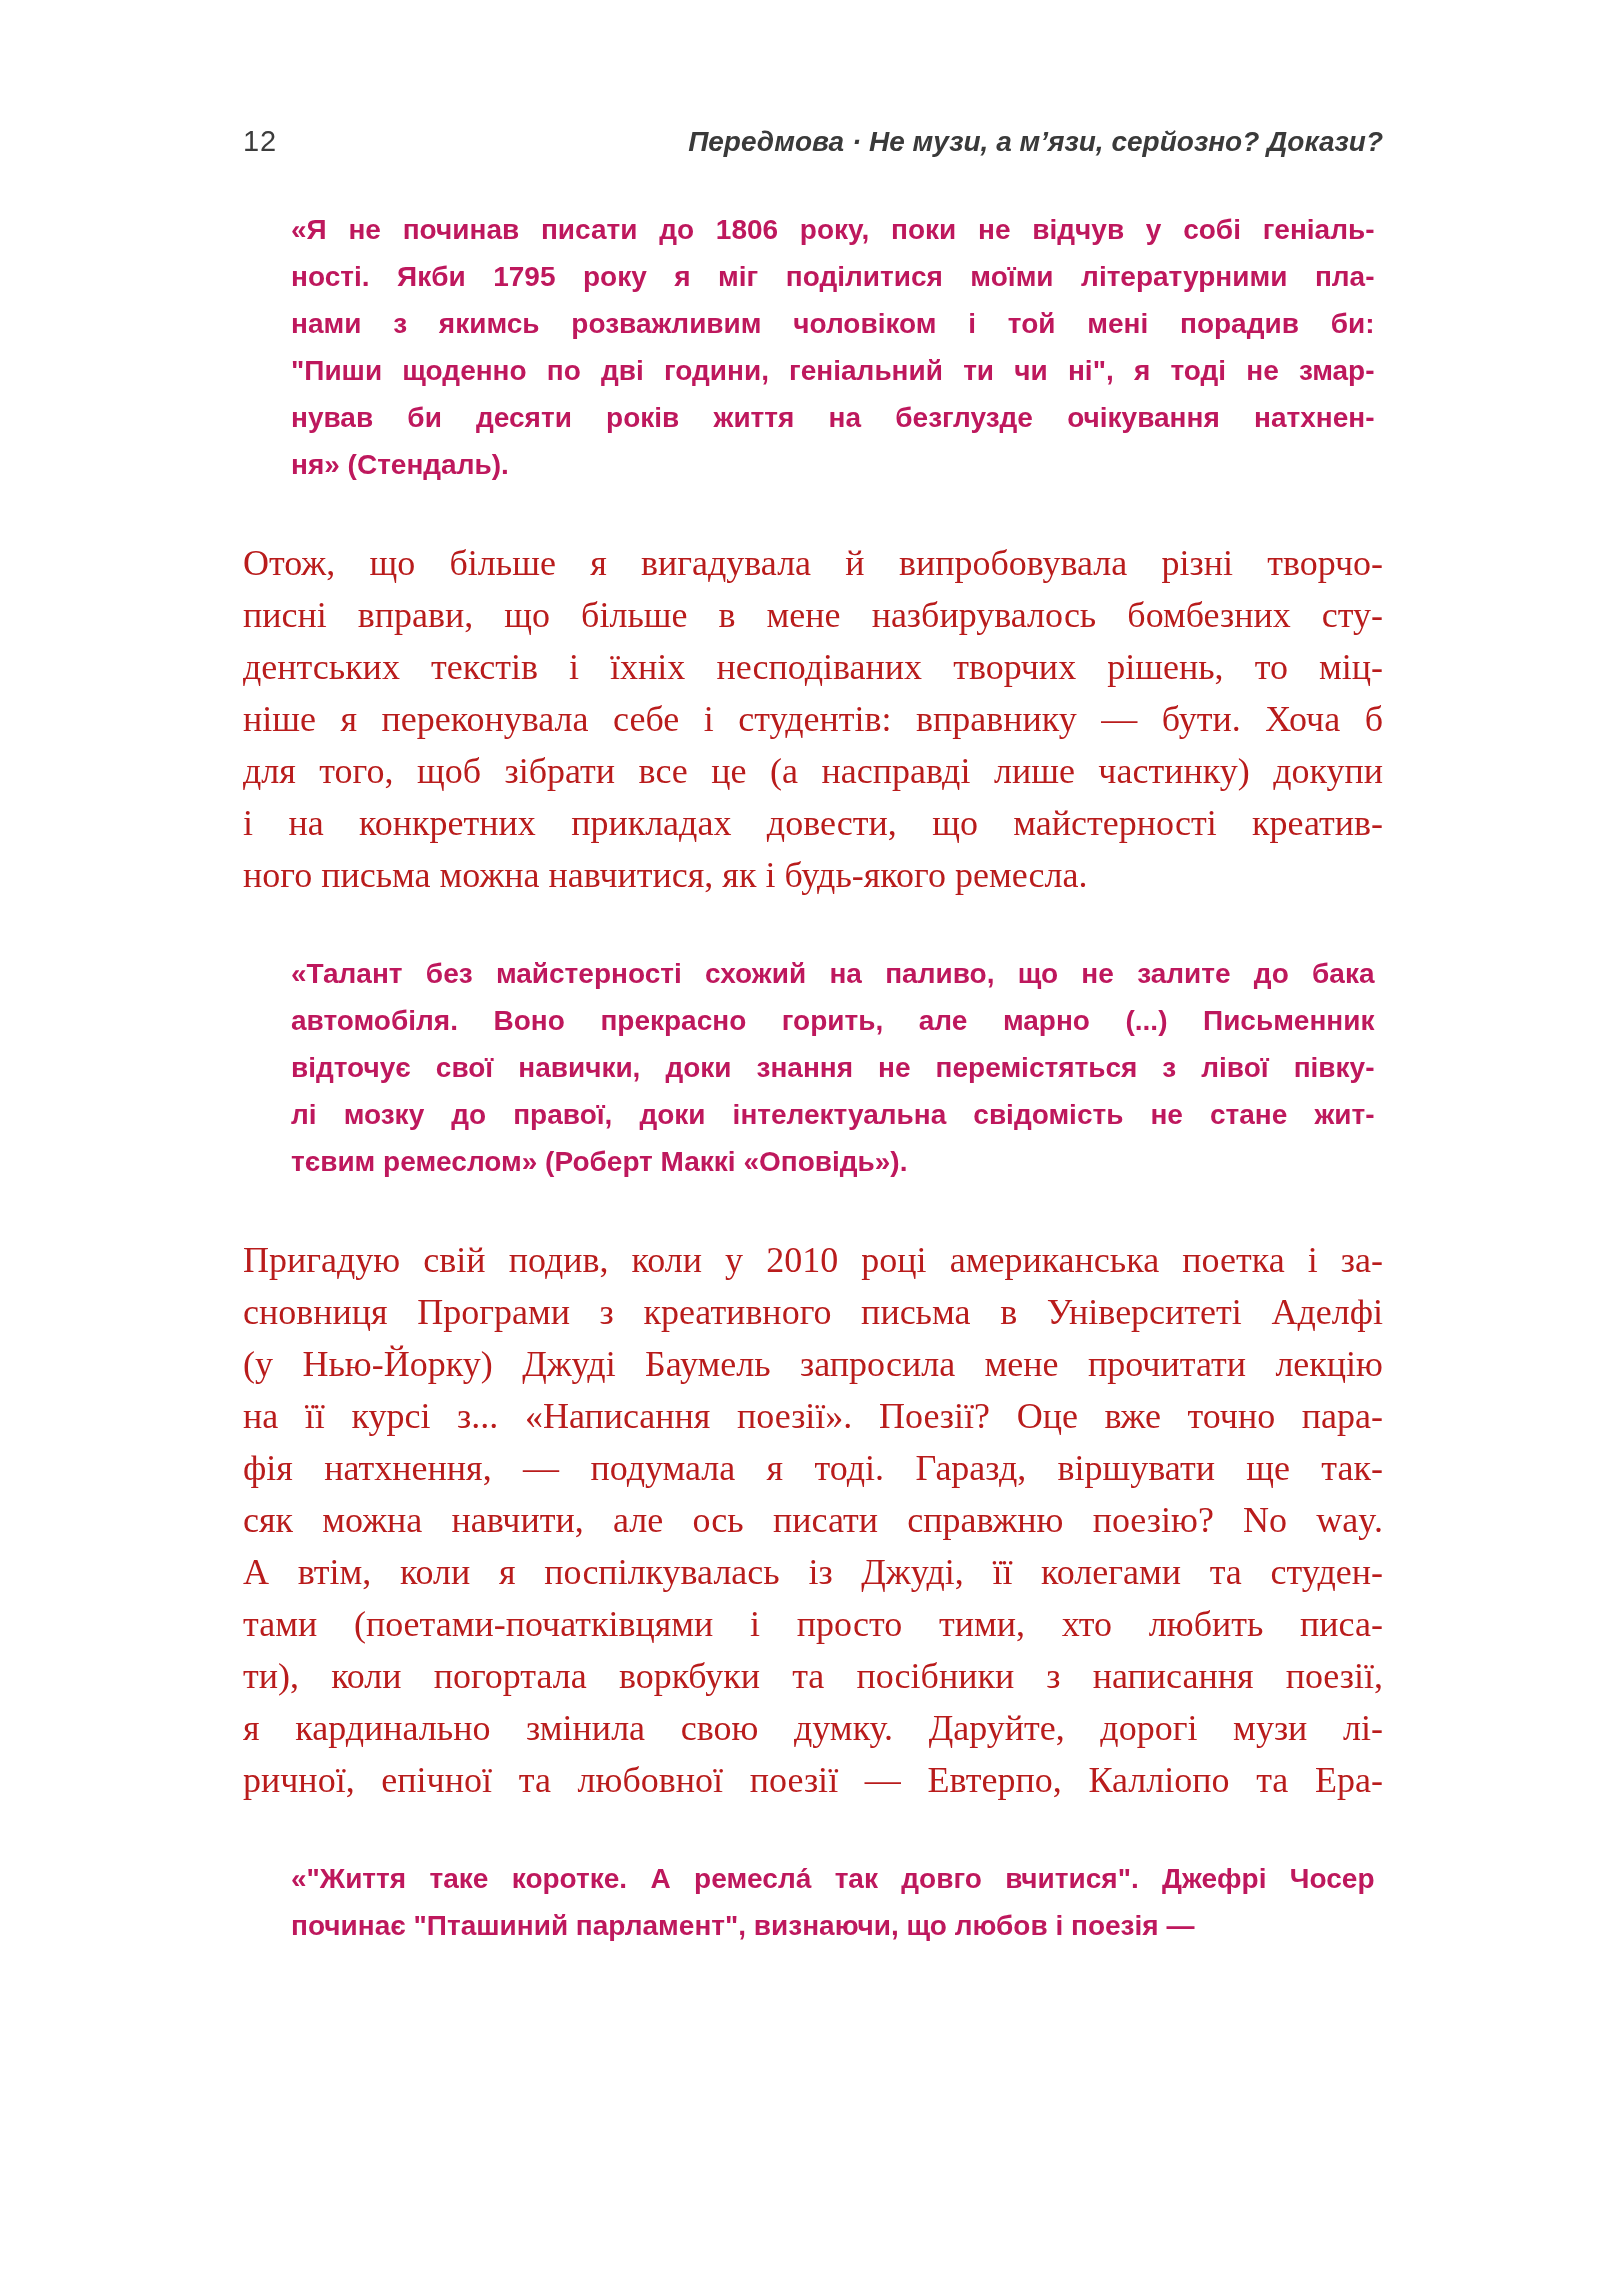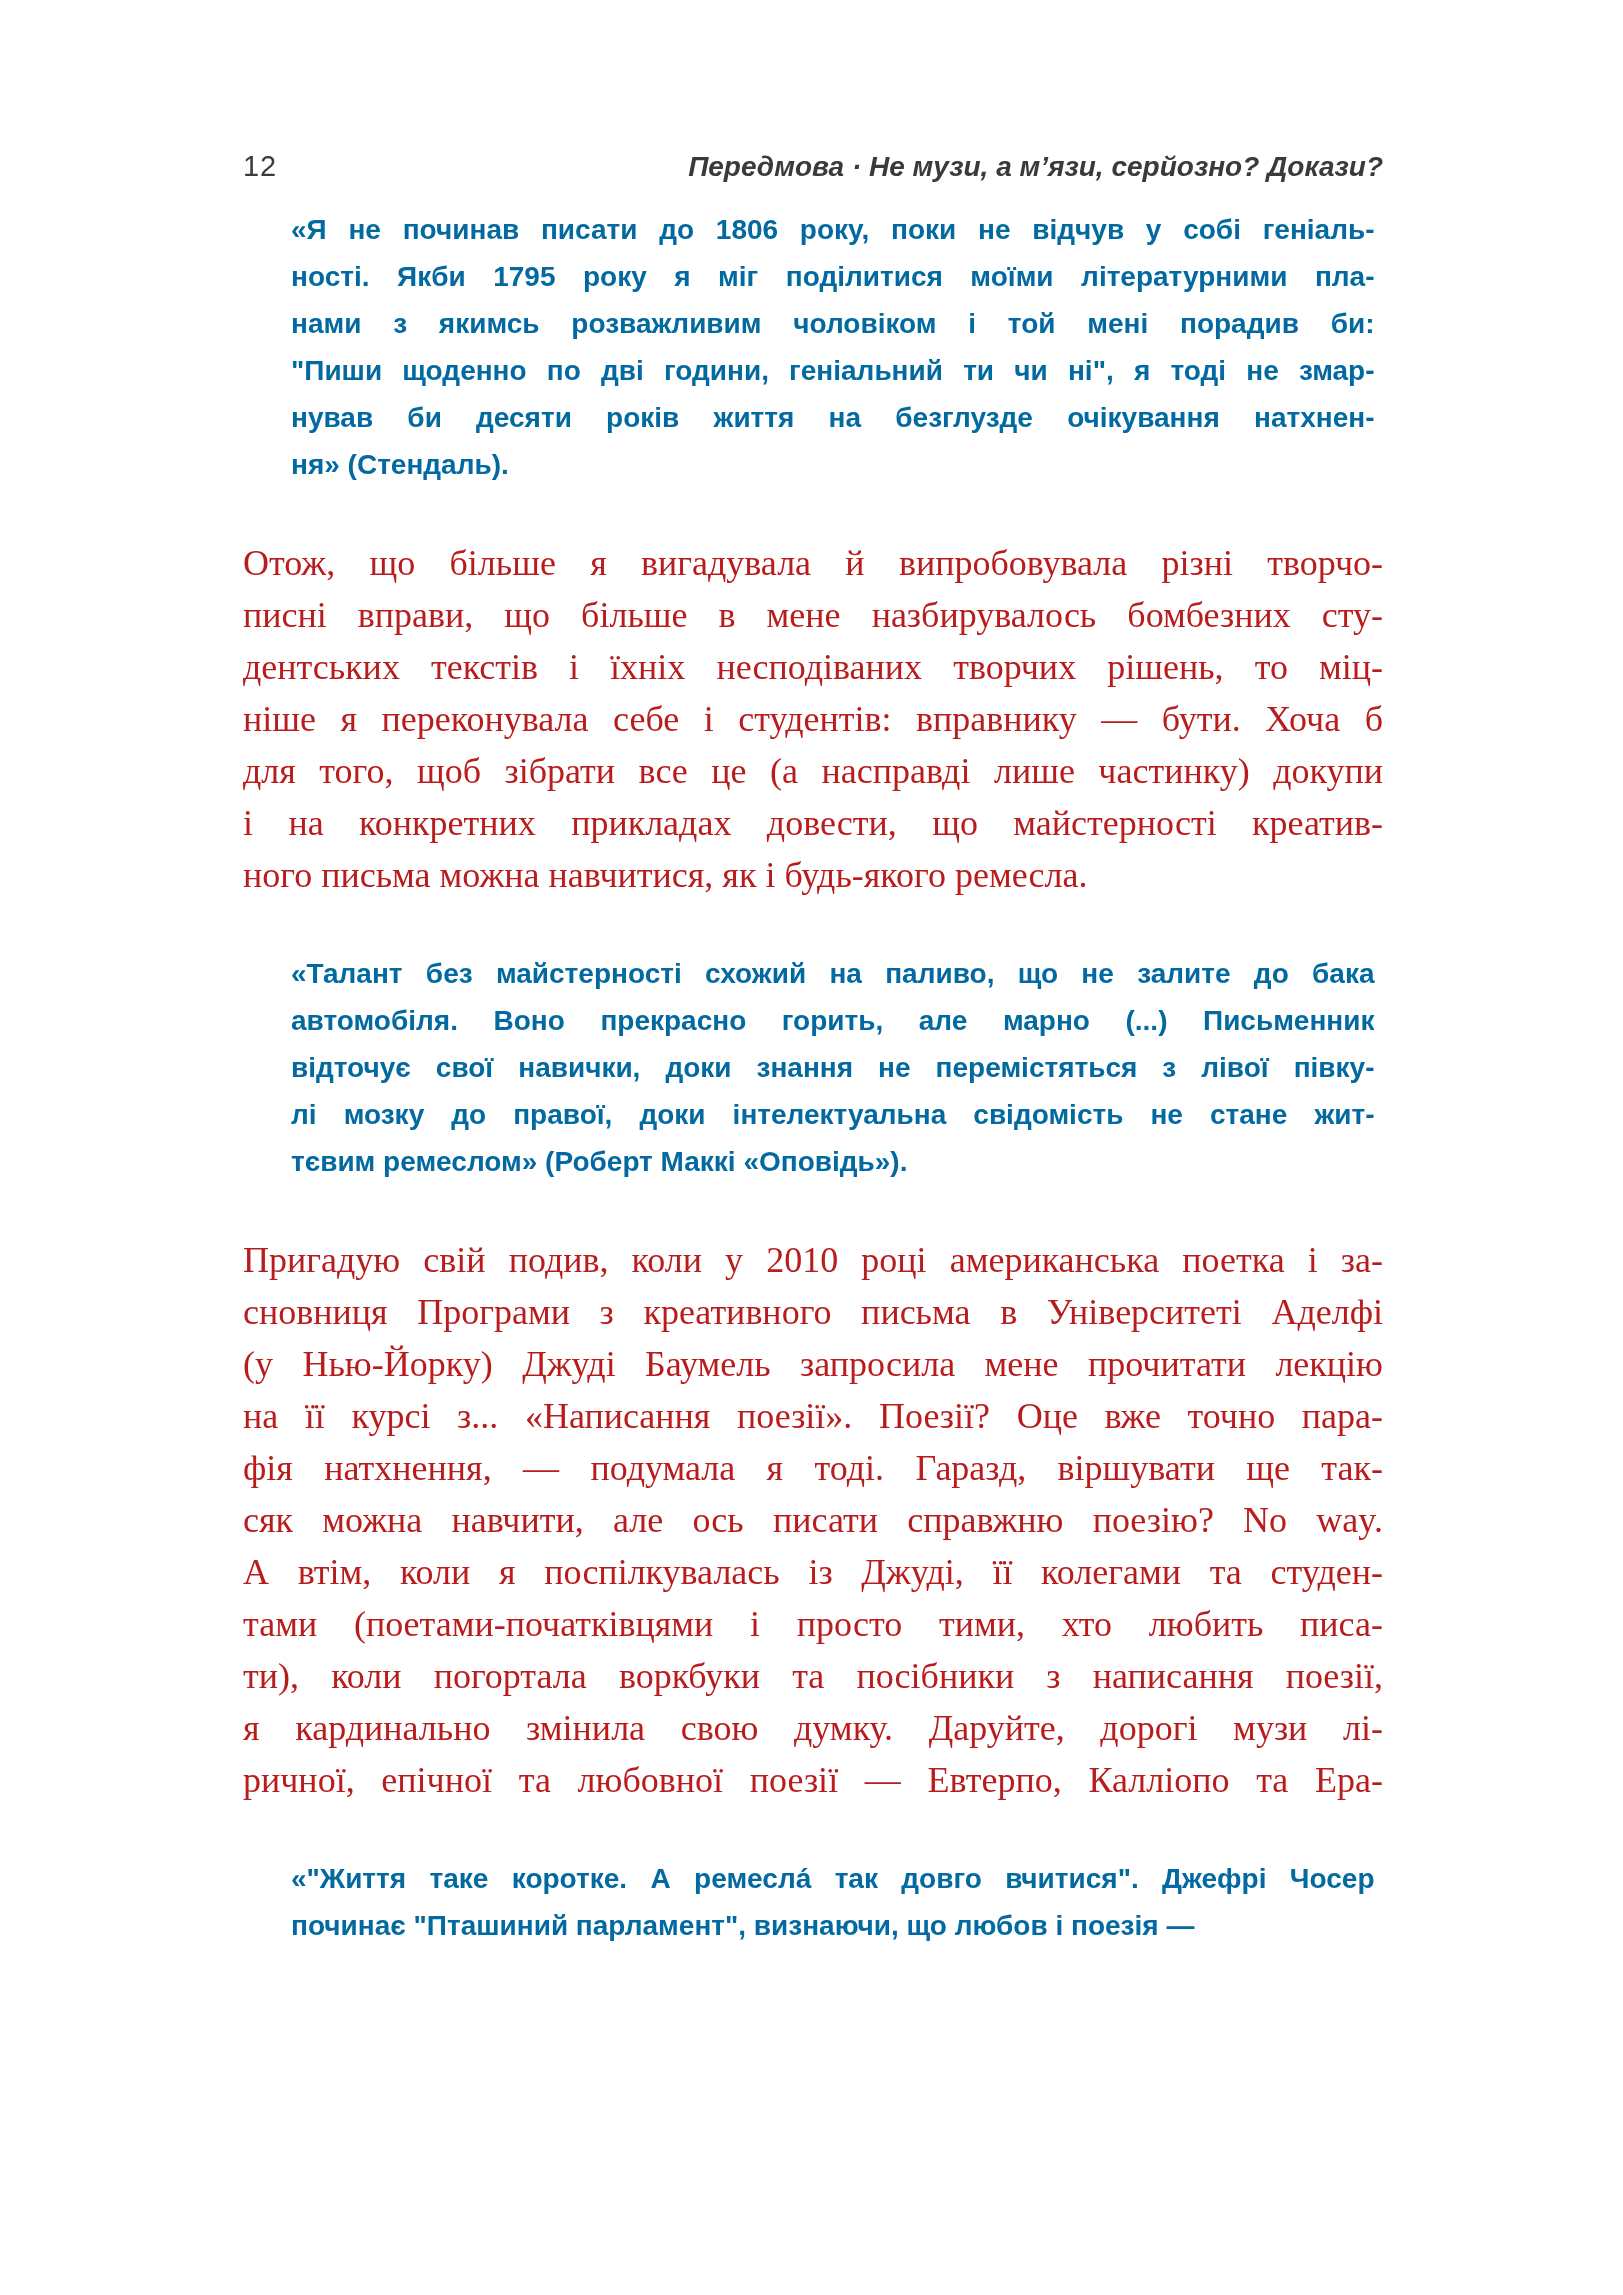--- a/index.html
+++ b/index.html
@@ -23,21 +23,20 @@
     justify-content: space-between;
     align-items: baseline;
     height: 34px;
   }
   .page-number {
     font-family: "Liberation Sans", sans-serif;
     font-size: 29px;
     font-weight: 400;
     color: #3c3c3c;
     letter-spacing: 0.8px;
-    margin-top: 25px;
   }
   .running-head {
     font-family: "Liberation Sans", sans-serif;
     font-style: italic;
     font-weight: 700;
     font-size: 28px;
     color: #3a3a3a;
   }
   .text-column { margin-top: 47px; }
   .block { margin-bottom: 49px; }
@@ -55,21 +54,21 @@
 
   .quote {
     padding-left: 48px;
     padding-right: 8.5px;
   }
   .quote .line {
     font-family: "Liberation Sans", sans-serif;
     font-weight: 700;
     font-size: 28px;
     line-height: 47px;
-    color: #0369a1;
+    color: #be185d;
     text-align: justify;
     text-align-last: justify;
   }
   .quote .line.last { text-align-last: left; }
 </style>
 </head>
 <body>
 
 <div class="page">
   <div class="header">

